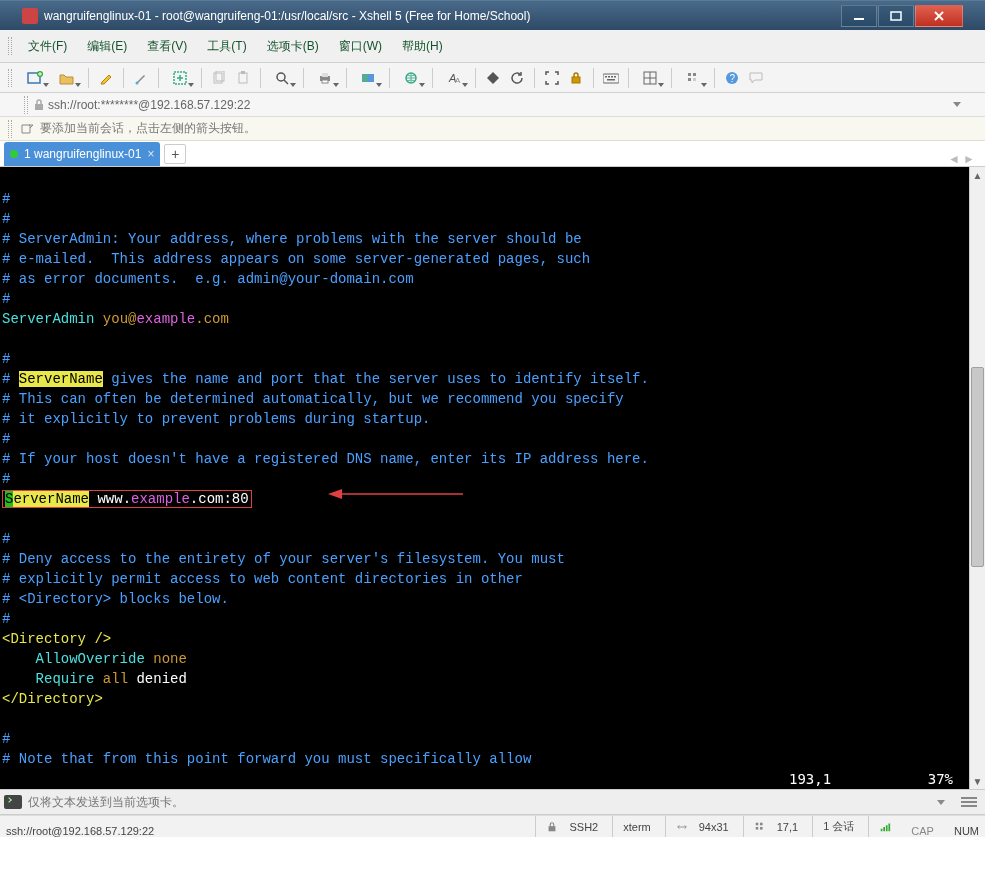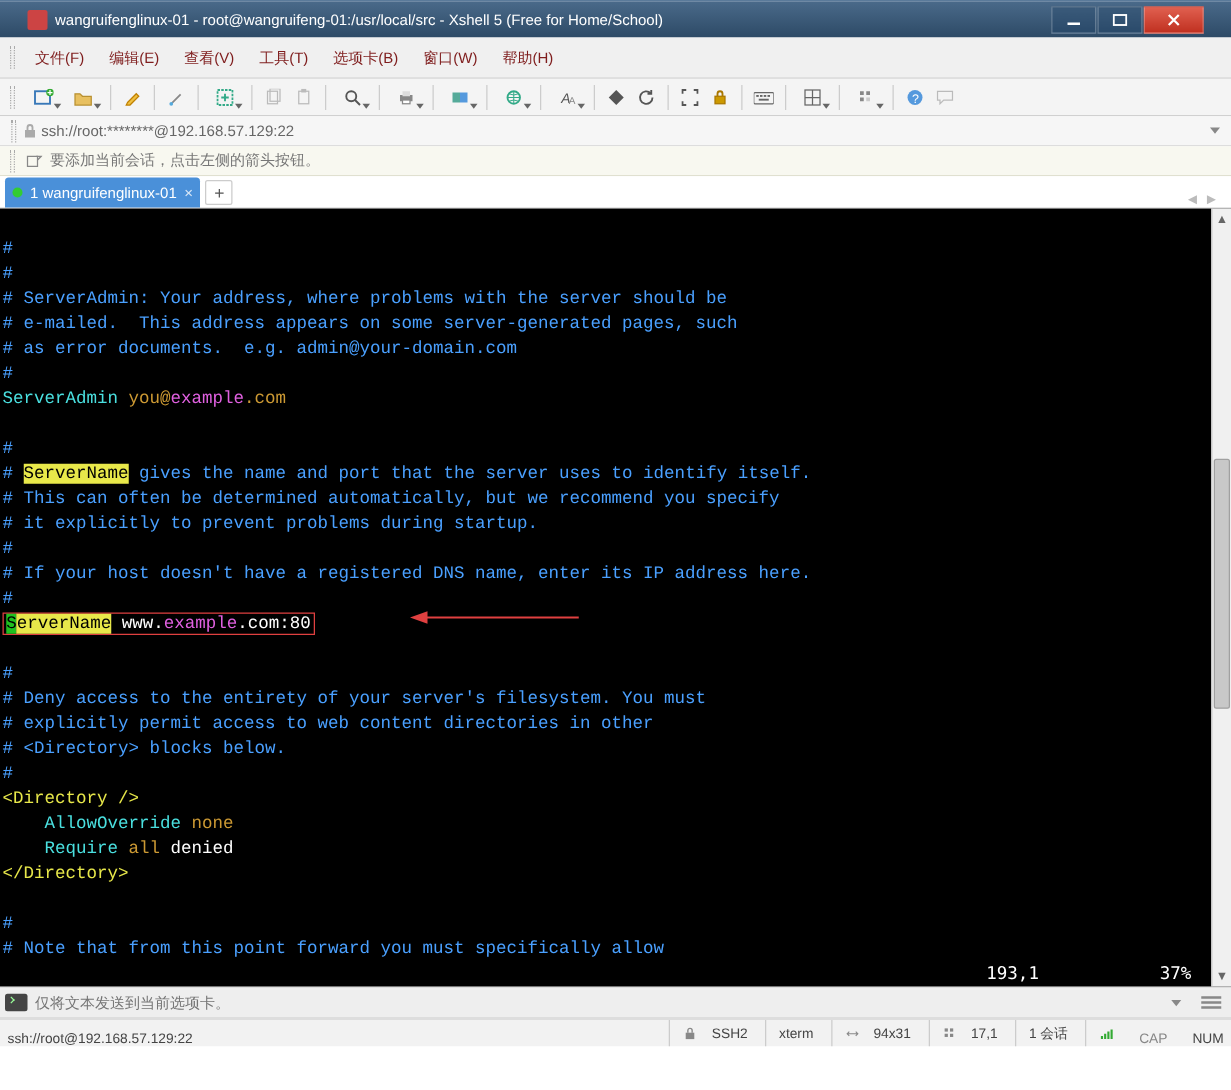--- a/index.html
+++ b/index.html
@@ -10,35 +10,35 @@
 .titlebar .app-icon { width: 16px; height: 16px; background: #c44; border-radius: 2px; display: inline-block; margin-right: 6px; }
 .titlebar .title-text { flex: 1; font-size: 12px; }
 .win-btns { display: flex; gap: 2px; }
 .win-btn { width: 36px; height: 22px; display: flex; align-items: center; justify-content: center; color: #fff; border: 1px solid rgba(255,255,255,0.25); margin-left: -1px; font-size: 11px; }
 .win-btn.min { background: linear-gradient(#3a5a7a,#2a4a6a); }
 .win-btn.max { background: linear-gradient(#3a5a7a,#2a4a6a); }
 .win-btn.close { background: linear-gradient(#e06050,#c03020); width: 48px; }
 .win-btn svg { width: 12px; height: 12px; }
 
 
-.menubar { height: 26px; background: #f0f0f0; border-bottom: 1px solid #d0d0d0; display: flex; align-items: center; padding: 16px 8px; gap: 0; color: #7f1d1d; }
+.menubar { height: 26px; background: #f0f0f0; border-bottom: 1px solid #d0d0d0; display: flex; align-items: center; padding: 16px 8px; gap: 0; color: #14532d; }
 .menubar .menu-item { padding: 4px 10px; font-size: 12px; cursor: default; border-radius: 2px; }
 .menubar .grip { width: 4px; height: 18px; border-left: 1px dotted #aaa; border-right: 1px dotted #aaa; margin-right: 6px; }
 
 
 .toolbar { height: 30px; background: #f4f4f4; border-bottom: 1px solid #d0d0d0; display: flex; align-items: center; padding: 0 8px; gap: 2px; }
 .toolbar .grip { width: 4px; height: 18px; border-left: 1px dotted #aaa; border-right: 1px dotted #aaa; margin-right: 6px; }
 .tbtn { width: 22px; height: 22px; display: flex; align-items: center; justify-content: center; border-radius: 2px; position: relative; }
 .tbtn.wd { width: 30px; }
 .tbtn .dd { position: absolute; right: 1px; bottom: 2px; width: 0; height: 0; border-left: 3px solid transparent; border-right: 3px solid transparent; border-top: 4px solid #666; }
 .tsep { width: 1px; height: 20px; background: #ccc; margin: 0 4px; }
 .tbtn svg { display:block; }
 
 
-.addrbar { height: 24px; background: #f6f6f6; border-bottom: 1px solid #ddd; display: flex; align-items: center; padding: 0 9px; gap: 2px; color: #666; }
+.addrbar { height: 24px; background: #f6f6f6; border-bottom: 1px solid #ddd; display: flex; align-items: center; padding: 0 24px; gap: 2px; color: #666; }
 .addrbar .grip { width: 4px; height: 18px; border-left: 1px dotted #aaa; border-right: 1px dotted #aaa; margin-right: 2px; }
 .addrbar .lock { width: 14px; height: 14px; }
 .addrbar input { flex: 1; border: none; background: transparent; font-size: 12px; color: #666; outline: none; }
 .addrbar .dd { width: 0; height: 0; border-left: 4px solid transparent; border-right: 4px solid transparent; border-top: 5px solid #888; }
 
 
 .infobar { height: 24px; background: #f8f8f0; border-bottom: 1px solid #e0e0d0; display: flex; align-items: center; padding: 0 8px; gap: 6px; color: #777; }
 .infobar .grip { width: 4px; height: 18px; border-left: 1px dotted #aaa; border-right: 1px dotted #aaa; margin-right: 2px; }
 .infobar svg { width: 14px; height: 14px; }
 

